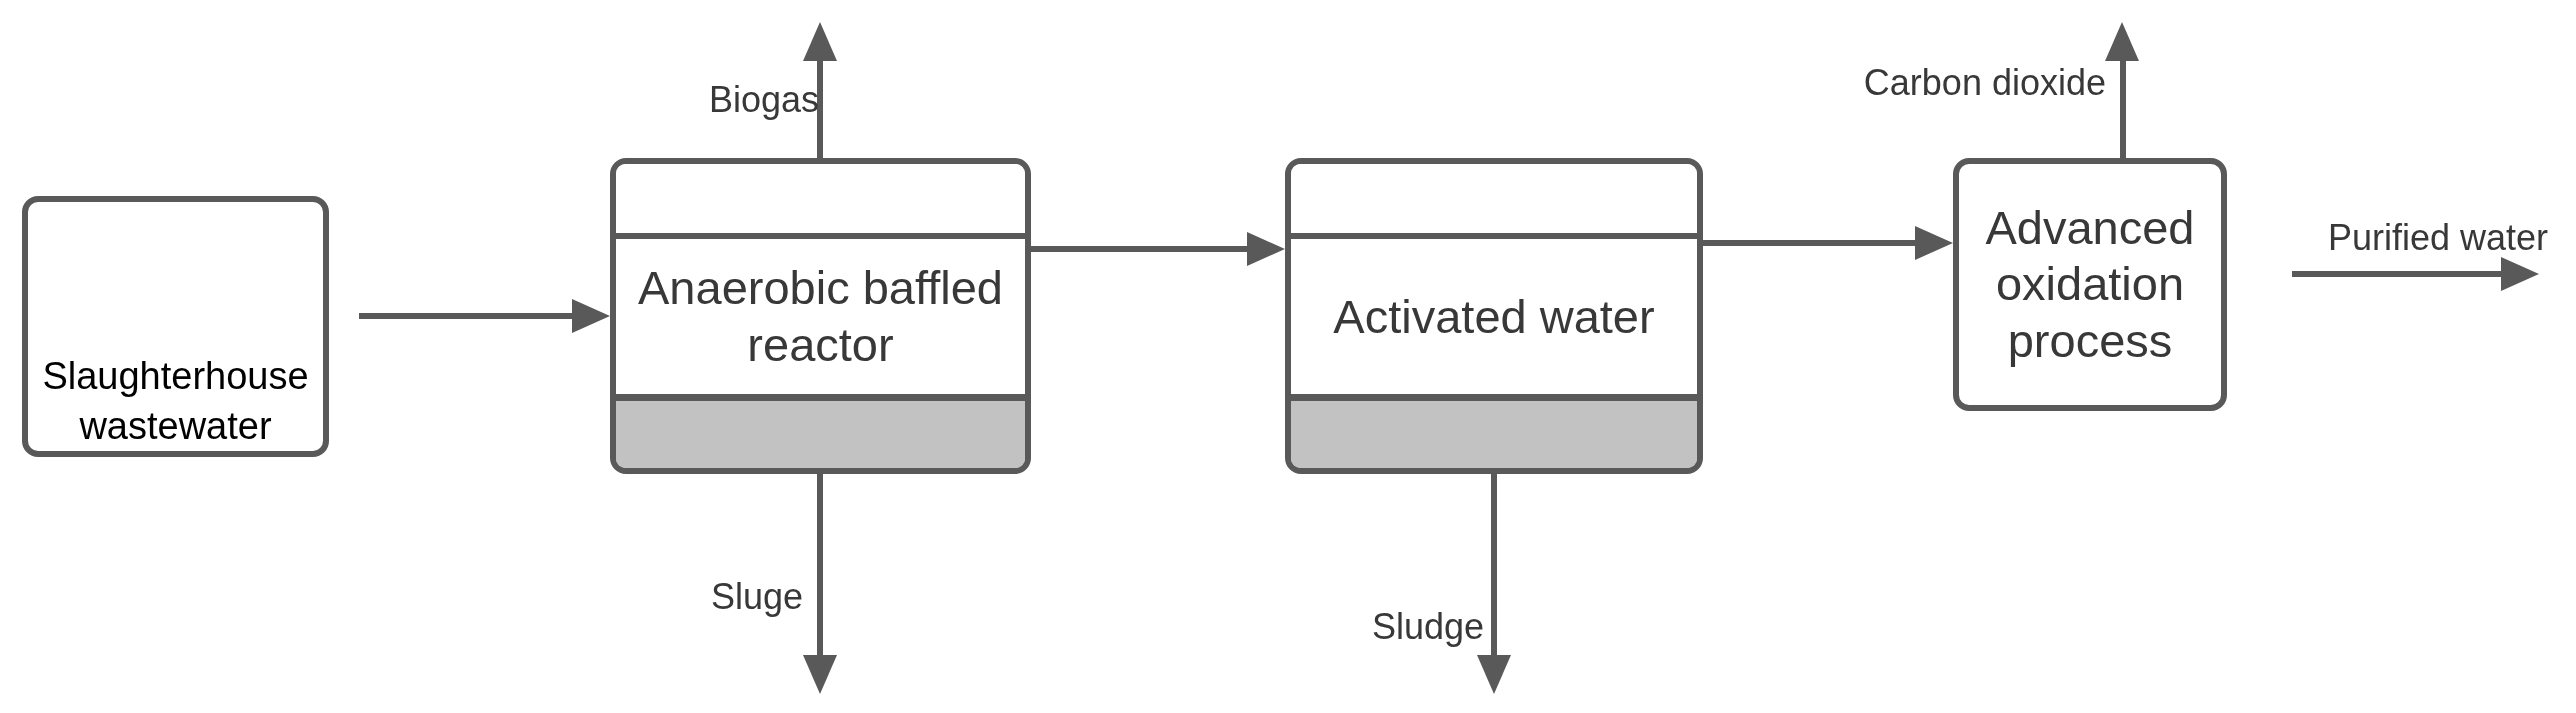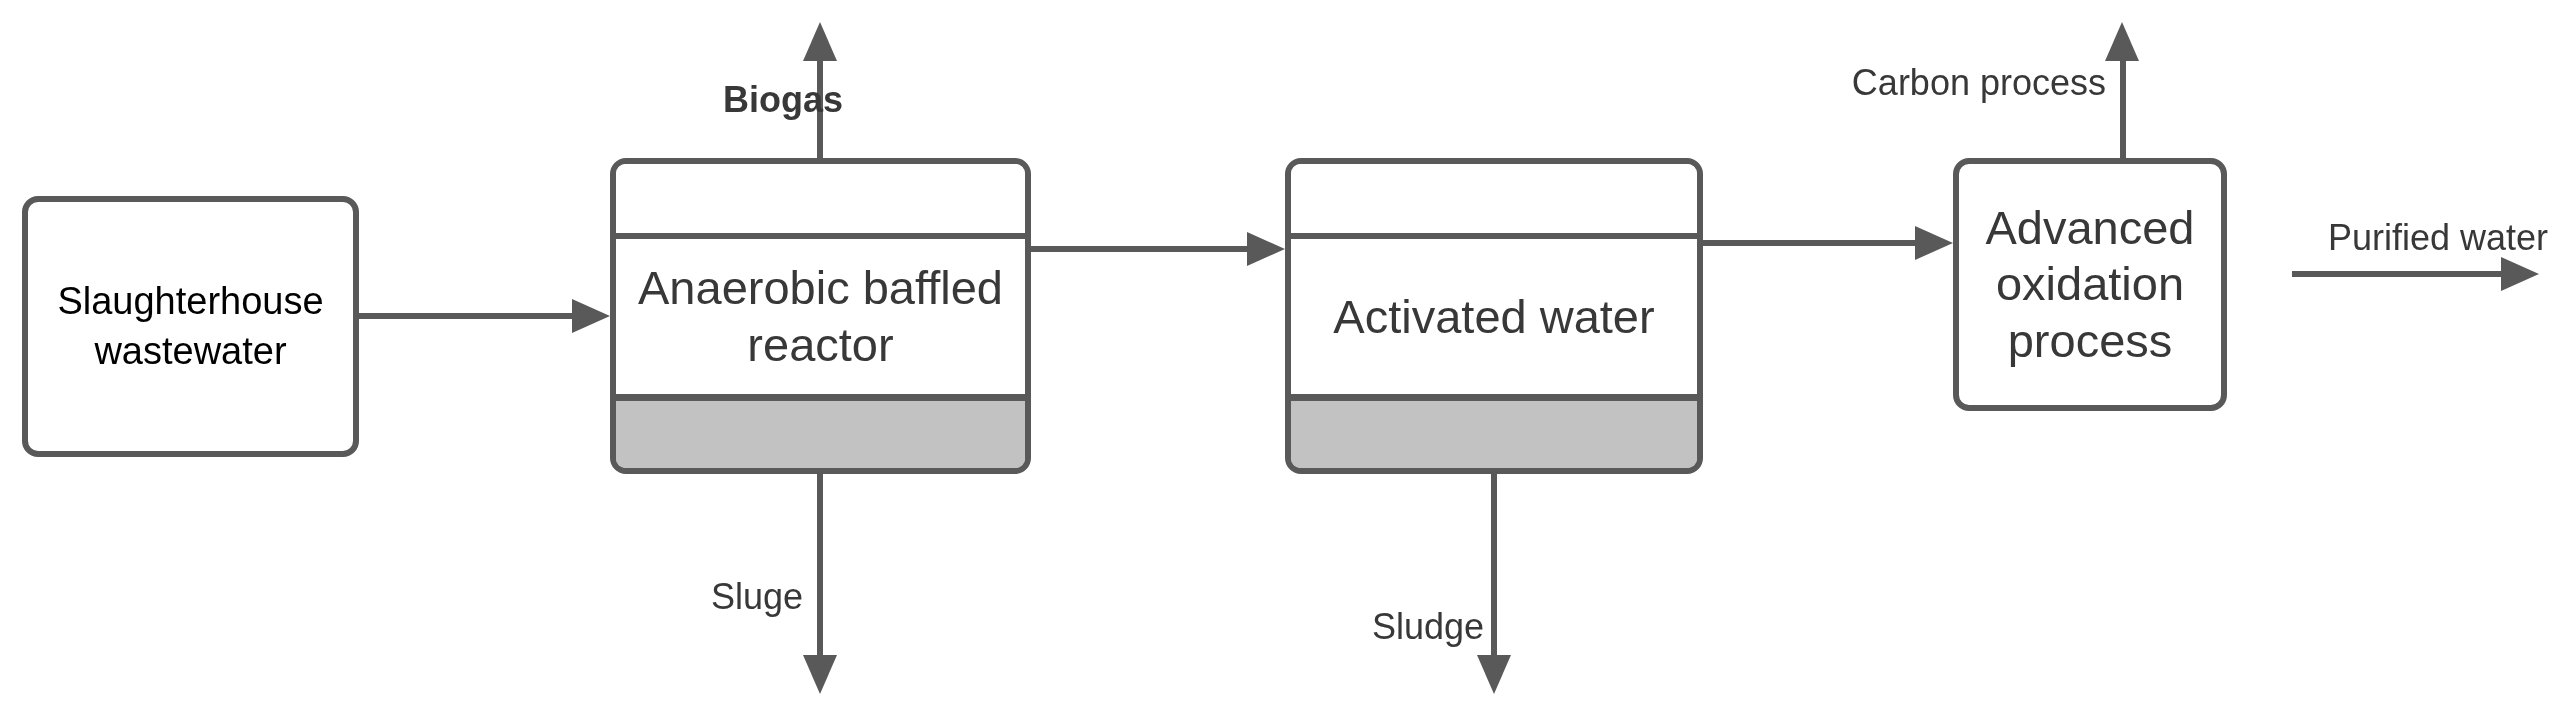--- a/index.html
+++ b/index.html
@@ -64,21 +64,21 @@
   .head{position:absolute;width:0;height:0;}
   .head-right{border-top:17.4px solid transparent;border-bottom:17.4px solid transparent;border-left:38px solid var(--stroke);}
   .head-up{border-left:17.4px solid transparent;border-right:17.4px solid transparent;border-bottom:39px solid var(--stroke);}
   .head-down{border-left:17.4px solid transparent;border-right:17.4px solid transparent;border-top:39px solid var(--stroke);}
 </style>
 </head>
 <body>
 
 <div id="canvas">
 
-  <div id="node-source" class="node simple" style="left:22px;top:196px;width:337px;height:261px;">
+  <div id="node-source" class="node simple" style="left:22px;top:196px;width:307px;height:261px;align-items:flex-end;">
     <span class="node-label">Slaughterhouse wastewater</span>
   </div>
 
   <div id="node-abr" class="node stacked" style="left:610px;top:158px;width:421px;height:316px;">
     <div class="sect-top"></div>
     <div class="divider"></div>
     <div class="sect-mid">
       <span class="node-label">Anaerobic baffled reactor</span>
     </div>
     <div class="divider"></div>
@@ -132,20 +132,20 @@
   <div>
     <div class="stem-v" style="left:1491px;top:474px;height:183px;"></div>
     <div class="head head-down" style="left:1477px;top:655px;"></div>
   </div>
 
   <div>
     <div class="stem-v" style="left:2120px;top:60px;height:98px;"></div>
     <div class="head head-up" style="left:2105px;top:22px;"></div>
   </div>
 
-  <span class="flabel anchor-right" style="left:843px;top:100px;font-weight:bold;">Biogas</span>
+  <span class="flabel anchor-right" style="left:819px;top:100px;">Biogas</span>
   <span class="flabel anchor-right" style="left:803px;top:597px;">Sluge</span>
   <span class="flabel anchor-right" style="left:1484px;top:627px;">Sludge</span>
-  <span class="flabel anchor-right" style="left:2106px;top:83px;">Carbon process</span>
+  <span class="flabel anchor-right" style="left:2106px;top:83px;">Carbon dioxide</span>
   <span class="flabel anchor-left" style="left:2328px;top:238px;">Purified water</span>
 
 </div>
 
 
 </body></html>

